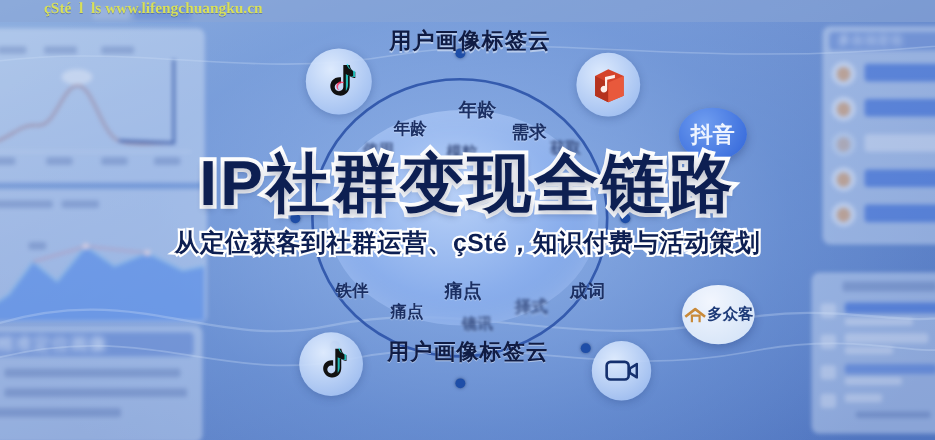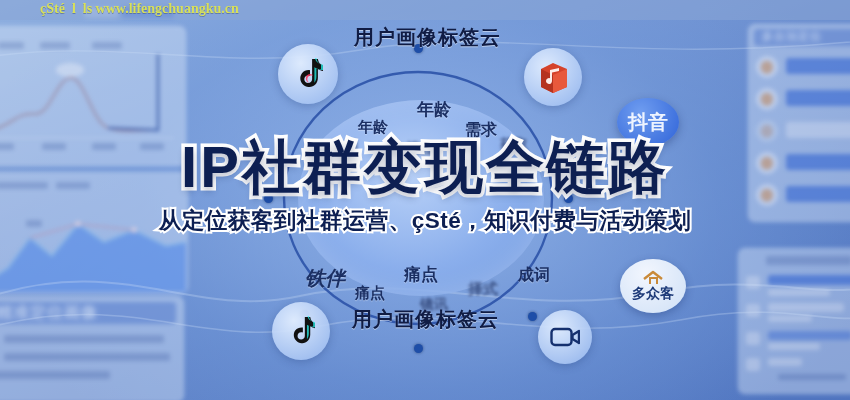--- a/index.html
+++ b/index.html
@@ -43,36 +43,36 @@
 
   .nodeC{position:absolute;border-radius:50%;
     background:radial-gradient(circle at 38% 32%, rgba(226,238,255,.95), rgba(150,184,240,.85));
     box-shadow:0 2px 8px rgba(30,54,110,.28);
     display:flex;align-items:center;justify-content:center;}
   .dot{position:absolute;width:9px;height:9px;border-radius:50%;
     background:#1e4ea8;box-shadow:0 0 3px rgba(12,34,80,.6);}
 
   
   .wc{position:absolute;color:#1b2f63;font-weight:700;white-space:nowrap;
-    text-shadow:0 1px 1px rgba(255,255,255,.35);margin-top:10px;}
+    text-shadow:0 1px 1px rgba(255,255,255,.35);}
   .wc.blur{filter:blur(1.4px);opacity:.72;}
 
   
   .badgeRed{position:absolute;background:#d3232a;color:#fff;border-radius:8px;
     font-weight:700;font-size:14px;display:flex;align-items:center;justify-content:center;
     box-shadow:0 3px 7px rgba(40,20,20,.3);}
   .badgeBlue{position:absolute;border-radius:50%;
     background:radial-gradient(circle at 38% 30%,#6f9df0,#2f63d8);
     color:#eef4ff;font-weight:700;font-size:20px;
     display:flex;align-items:center;justify-content:center;
     box-shadow:0 3px 9px rgba(20,40,100,.35);}
   .badgeLight{position:absolute;border-radius:50%;
     background:radial-gradient(circle at 40% 28%,#f2f6fe,#cfe0f6);
     color:#1d3a78;font-weight:700;font-size:14px;
-    display:flex;flex-direction:column;align-items:center;justify-content:center;
+    display:flex;flex-direction:row;align-items:center;justify-content:center;
     box-shadow:0 3px 9px rgba(20,40,100,.3);}
 
   
   .seclabel{position:absolute;color:#101c44;font-weight:800;font-size:20px;
     letter-spacing:1px;white-space:nowrap;
     text-shadow:0 1px 0 rgba(255,255,255,.45);}
 
   
   #titleWrap{position:absolute;left:0;top:138px;width:850px;text-align:center;}
   #mainTitle{font-size:58px;font-weight:700;letter-spacing:3px;color:#0d1f52;
@@ -234,21 +234,21 @@
     <span>多众客</span>
   </div>
 
   <div class="wc" style="left:417px;top:88px;font-size:17px;">年龄</div>
   <div class="wc" style="left:358px;top:108px;font-size:15px;">年龄</div>
   <div class="wc" style="left:465px;top:110px;font-size:16px;">需求</div>
   <div class="wc blur" style="left:330px;top:128px;font-size:14px;">使用</div>
   <div class="wc blur" style="left:406px;top:130px;font-size:14px;">模粒</div>
   <div class="wc blur" style="left:500px;top:126px;font-size:14px;">获取</div>
 
-  <div class="wc" style="left:305px;top:255px;font-size:20px;font-style:italic;">铁伴</div>
+  <div class="wc" style="left:305px;top:255px;font-size:15px;">铁伴</div>
   <div class="wc" style="left:404px;top:253px;font-size:17px;">痛点</div>
   <div class="wc" style="left:518px;top:255px;font-size:16px;">成词</div>
   <div class="wc" style="left:355px;top:274px;font-size:15px;">痛点</div>
   <div class="wc blur" style="left:468px;top:270px;font-size:15px;">择式</div>
   <div class="wc blur" style="left:420px;top:286px;font-size:14px;">镜讯</div>
 
   <div class="seclabel" style="left:354px;top:24px;">用户画像标签云</div>
   <div class="seclabel" style="left:352px;top:306px;">用户画像标签云</div>
 
   <div id="titleWrap">

